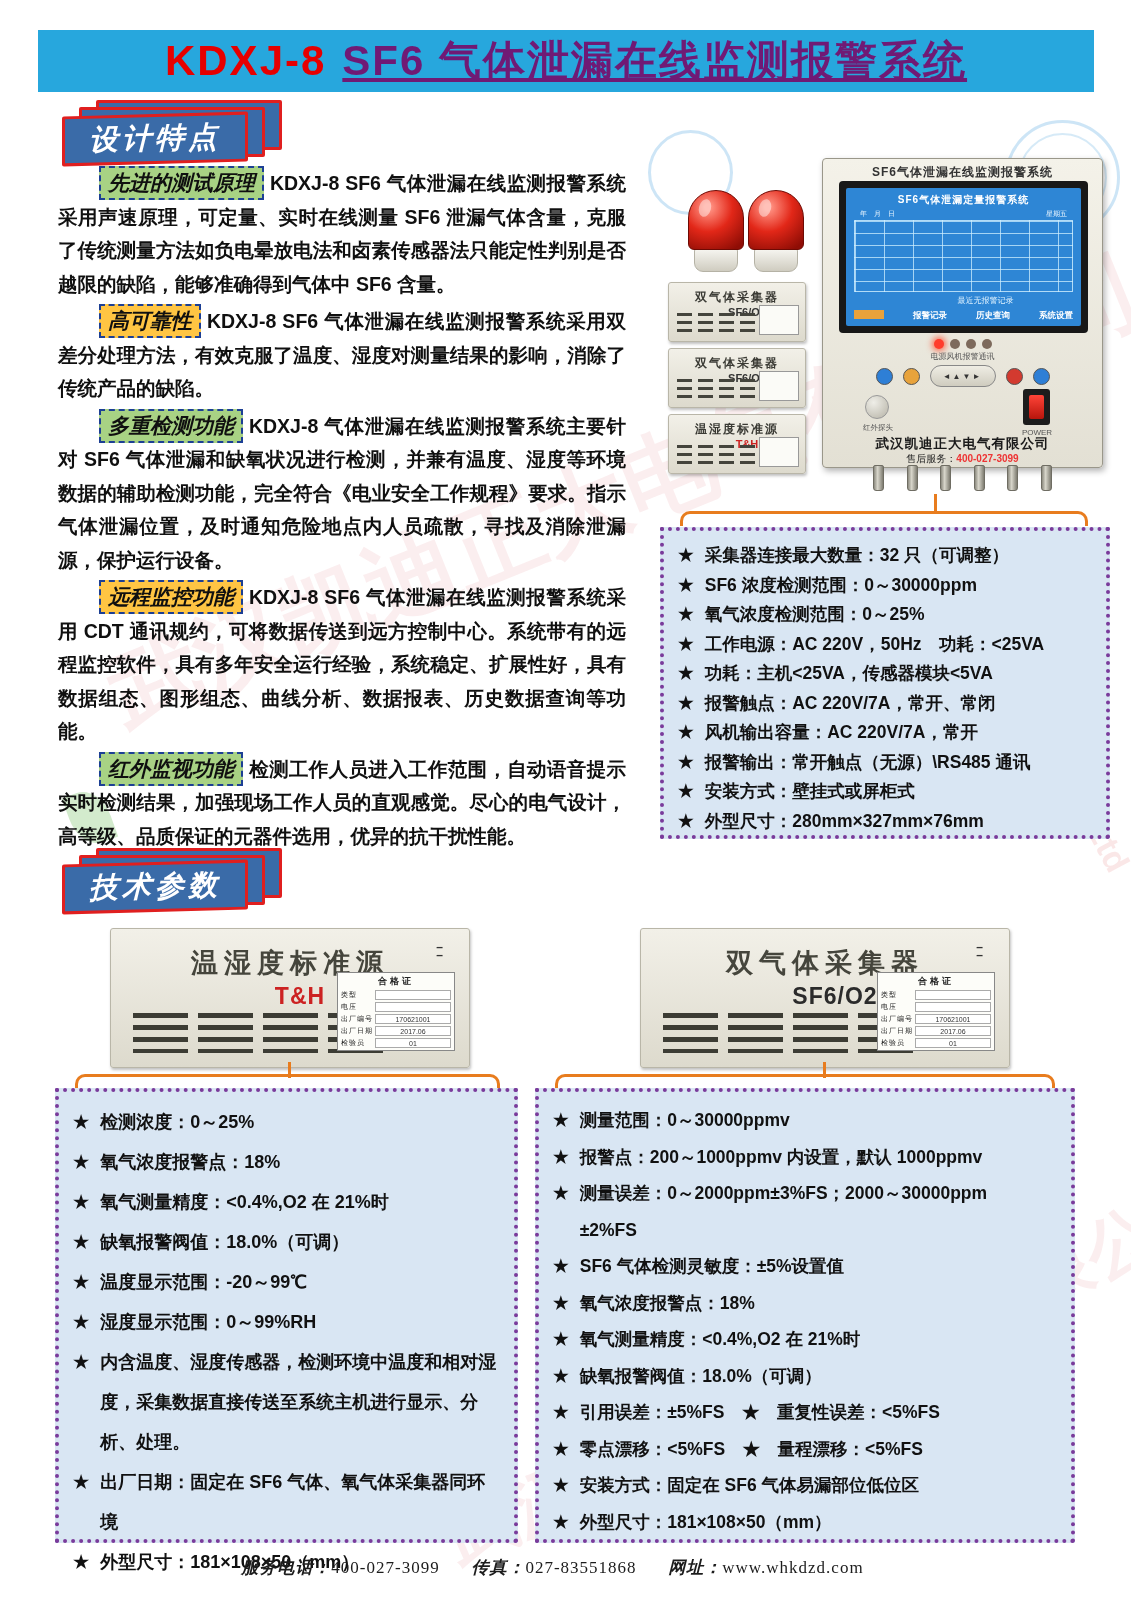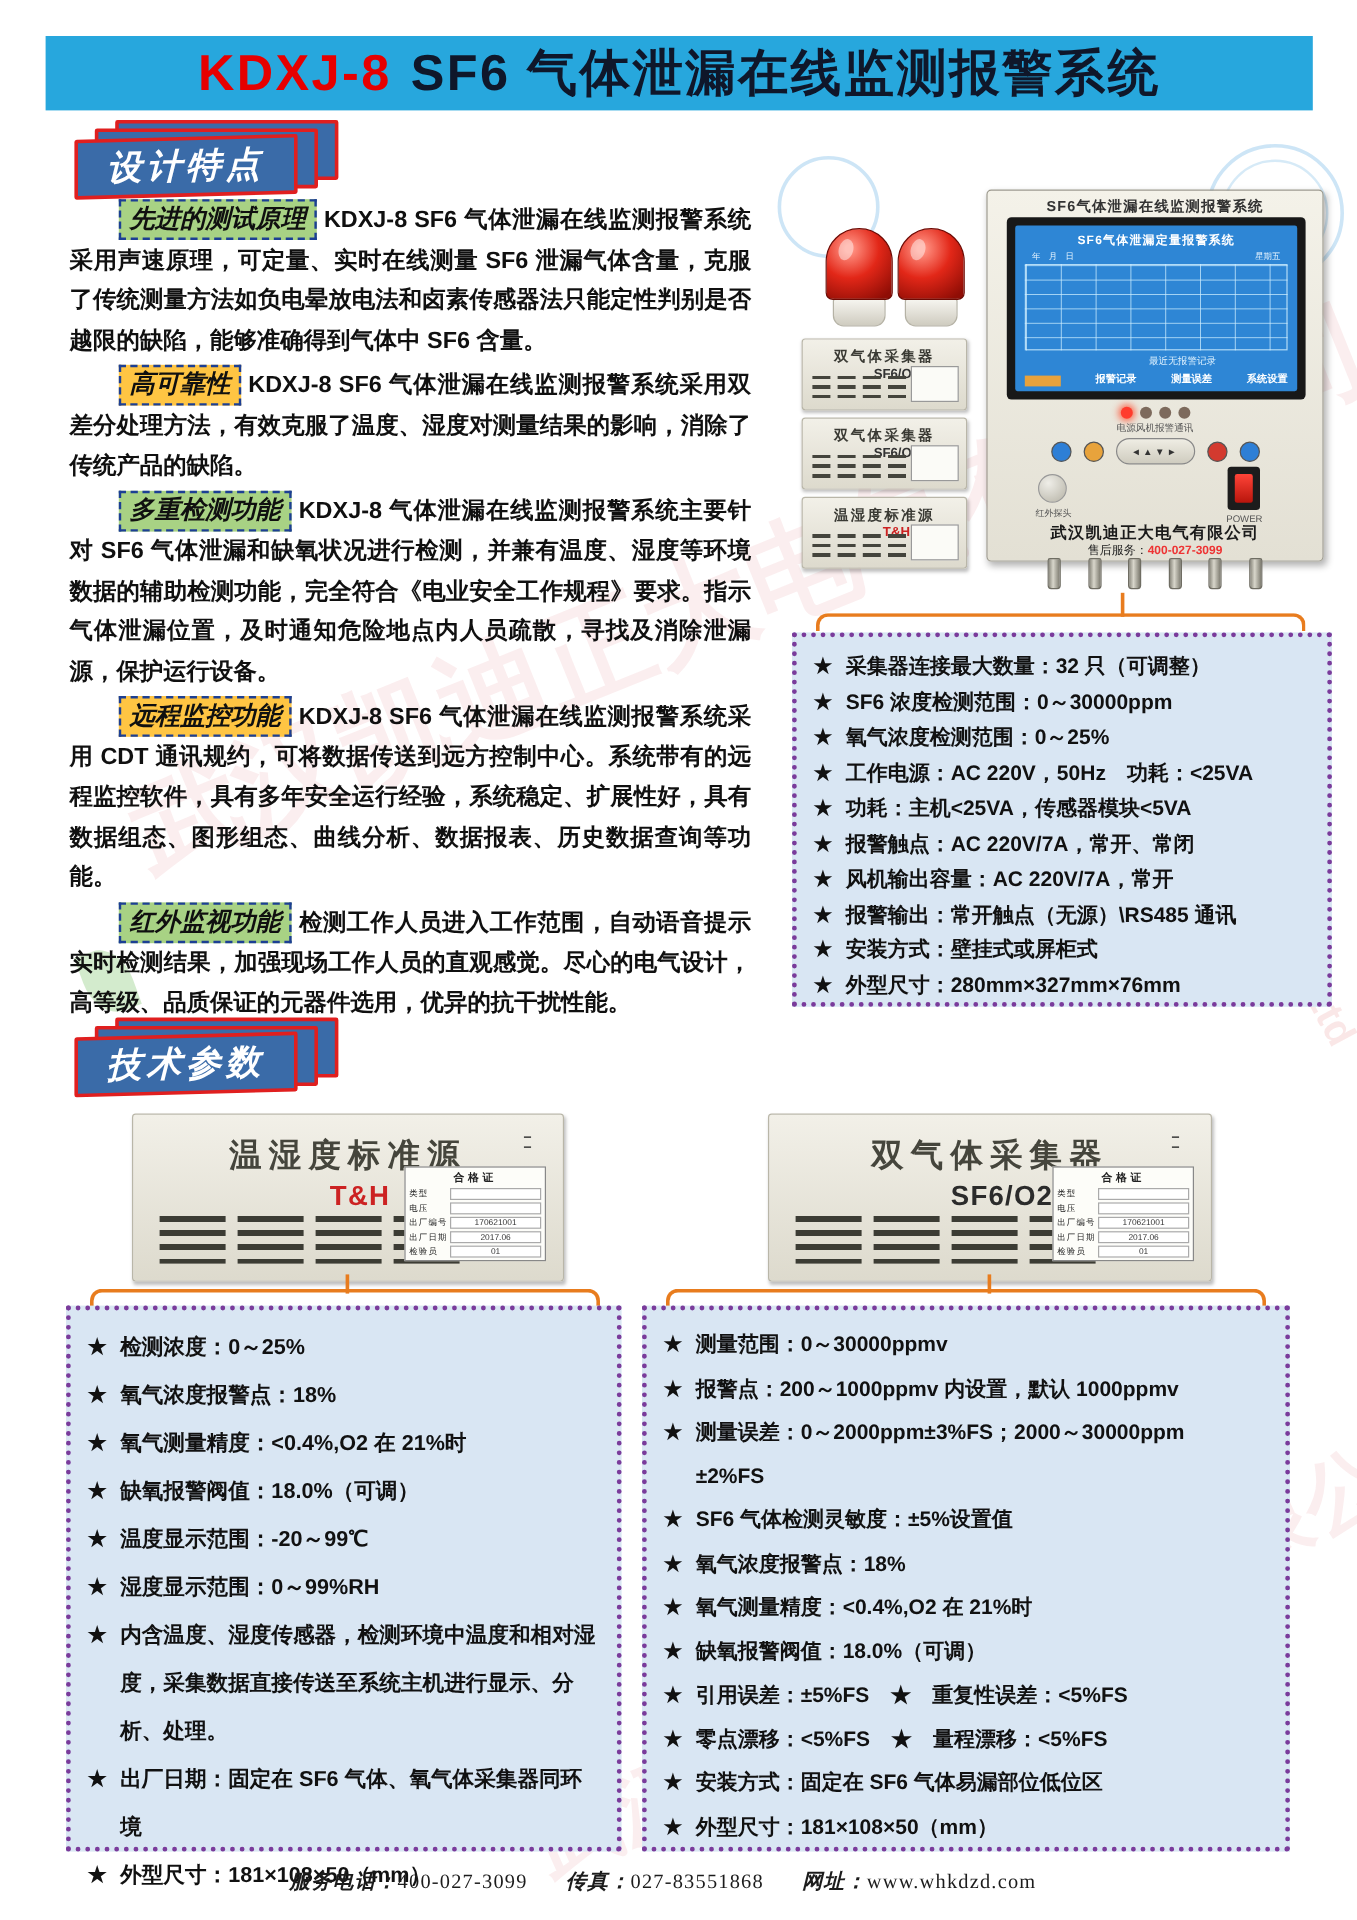--- a/index.html
+++ b/index.html
@@ -12,21 +12,21 @@
   .wm-latin { color:rgba(215,60,60,0.12); font-weight:bold; white-space:nowrap; }
   .wm-circle { border:3px solid rgba(90,170,225,0.30); border-radius:50%; }
   .wm-circle.inner::after { content:""; position:absolute; inset:10px; border:2px solid rgba(90,170,225,0.25); border-radius:50%; }
   .leaf { position:absolute; background:rgba(110,190,90,0.30); border-radius:0 60% 0 60%; }
 
   
   .titlebar { position:absolute; left:38px; top:30px; width:1056px; height:62px; background:#27A7DD;
     display:flex; align-items:center; justify-content:center; gap:16px;
     font-size:42px; font-weight:bold; letter-spacing:2px; }
   .titlebar .model { color:#E60000; }
-  .titlebar .rest { color:#0f172a; }
+  .titlebar .rest { color:#701a75;text-decoration:underline; }
 
   
   .badge { position:absolute; width:230px; height:78px; }
   .badge-card { position:absolute; width:186px; height:50px; background:#3A6BA8; border:3px solid #E01F1F; border-radius:2px; }
   .badge-card.c3 { left:34px; top:0; }
   .badge-card.c2 { left:17px; top:7px; }
   .badge-card.front { left:0; top:14px; display:flex; align-items:center; justify-content:center;
     transform:skewY(-1.5deg); }
   .badge-card.front span { color:#fff; font-size:29px; font-weight:bold; font-style:italic; letter-spacing:4px; }
 
@@ -99,21 +99,21 @@
   .mu-header { text-align:center; font-size:12px; font-weight:bold; color:#333; margin-top:5px; letter-spacing:1px; }
   .mu-bezel { position:absolute; left:16px; top:22px; width:249px; height:152px; background:#181818; border-radius:4px; padding:7px; }
   .mu-screen { width:100%; height:100%; background:#2E86D5; border-radius:2px; position:relative; overflow:hidden; }
   .mu-sc-title { text-align:center; color:#fff; font-size:10px; font-weight:bold; margin-top:5px; letter-spacing:1px; }
   .mu-sc-date { display:flex; justify-content:space-between; padding:0 14px; color:#eaf6ff; font-size:7px; margin-top:2px; }
   .mu-grid { position:absolute; left:8px; right:8px; top:32px; height:72px; border:1px solid rgba(210,240,255,.8);
     background-image:linear-gradient(rgba(205,238,255,.75) 1px, transparent 1px),
                      linear-gradient(90deg, rgba(205,238,255,.75) 1px, transparent 1px);
     background-size:100% 12px, 29px 100%; }
   .mu-sc-note { position:absolute; left:0; right:0; top:107px; text-align:center; color:#dff2ff; font-size:8px;padding-left:44px; }
-  .mu-sc-menu { position:absolute; left:8px; right:8px; bottom:4px; display:flex; justify-content:space-between; align-items:flex-end;margin-top:37px; }
+  .mu-sc-menu { position:absolute; left:8px; right:8px; bottom:4px; display:flex; justify-content:space-between; align-items:flex-start;margin-top:37px; }
   .mu-sc-menu .hl { width:30px; height:9px; background:#E8A23C; }
   .mu-sc-menu span { color:#fff; font-size:8.5px; font-weight:bold; }
   .mu-leds { position:absolute; left:40px; right:40px; top:180px; display:flex; justify-content:center; }
   .mu-led { display:flex; flex-direction:column; align-items:center; }
   .mu-led i { width:10px; height:10px; border-radius:50%; background:#7d6a5c; }
   .mu-led.lit i { background:#ff3b2c; box-shadow:0 0 6px 2px rgba(255,70,40,.8); }
   .mu-led span { font-size:8px; color:#555; margin-top:2px; }
   .mu-btns { position:absolute; left:0; right:0; top:206px; display:flex; justify-content:center; align-items:center; gap:10px; }
   .mu-btn { width:17px; height:17px; border-radius:50%; border:1px solid #555; }
   .mu-btn.blue { background:#2E7FD6; } .mu-btn.orange { background:#E8A33C; } .mu-btn.red { background:#D33A2F; }
@@ -222,21 +222,21 @@
         <div class="mu-sc-title">SF6气体泄漏定量报警系统</div>
         <div class="mu-sc-date">
           <span>年　月　日</span>
           <span>星期五</span>
         </div>
         <div class="mu-grid"></div>
         <div class="mu-sc-note">最近无报警记录</div>
         <div class="mu-sc-menu">
           <i class="hl"></i>
           <span>报警记录</span>
-          <span>测量误差</span>
+          <span>历史查询</span>
           <span>系统设置</span>
         </div>
       </div>
     </div>
     <div class="mu-leds">
       <div class="mu-led lit">
           <i></i>
           <span>电源</span>
         </div>
       <div class="mu-led">

